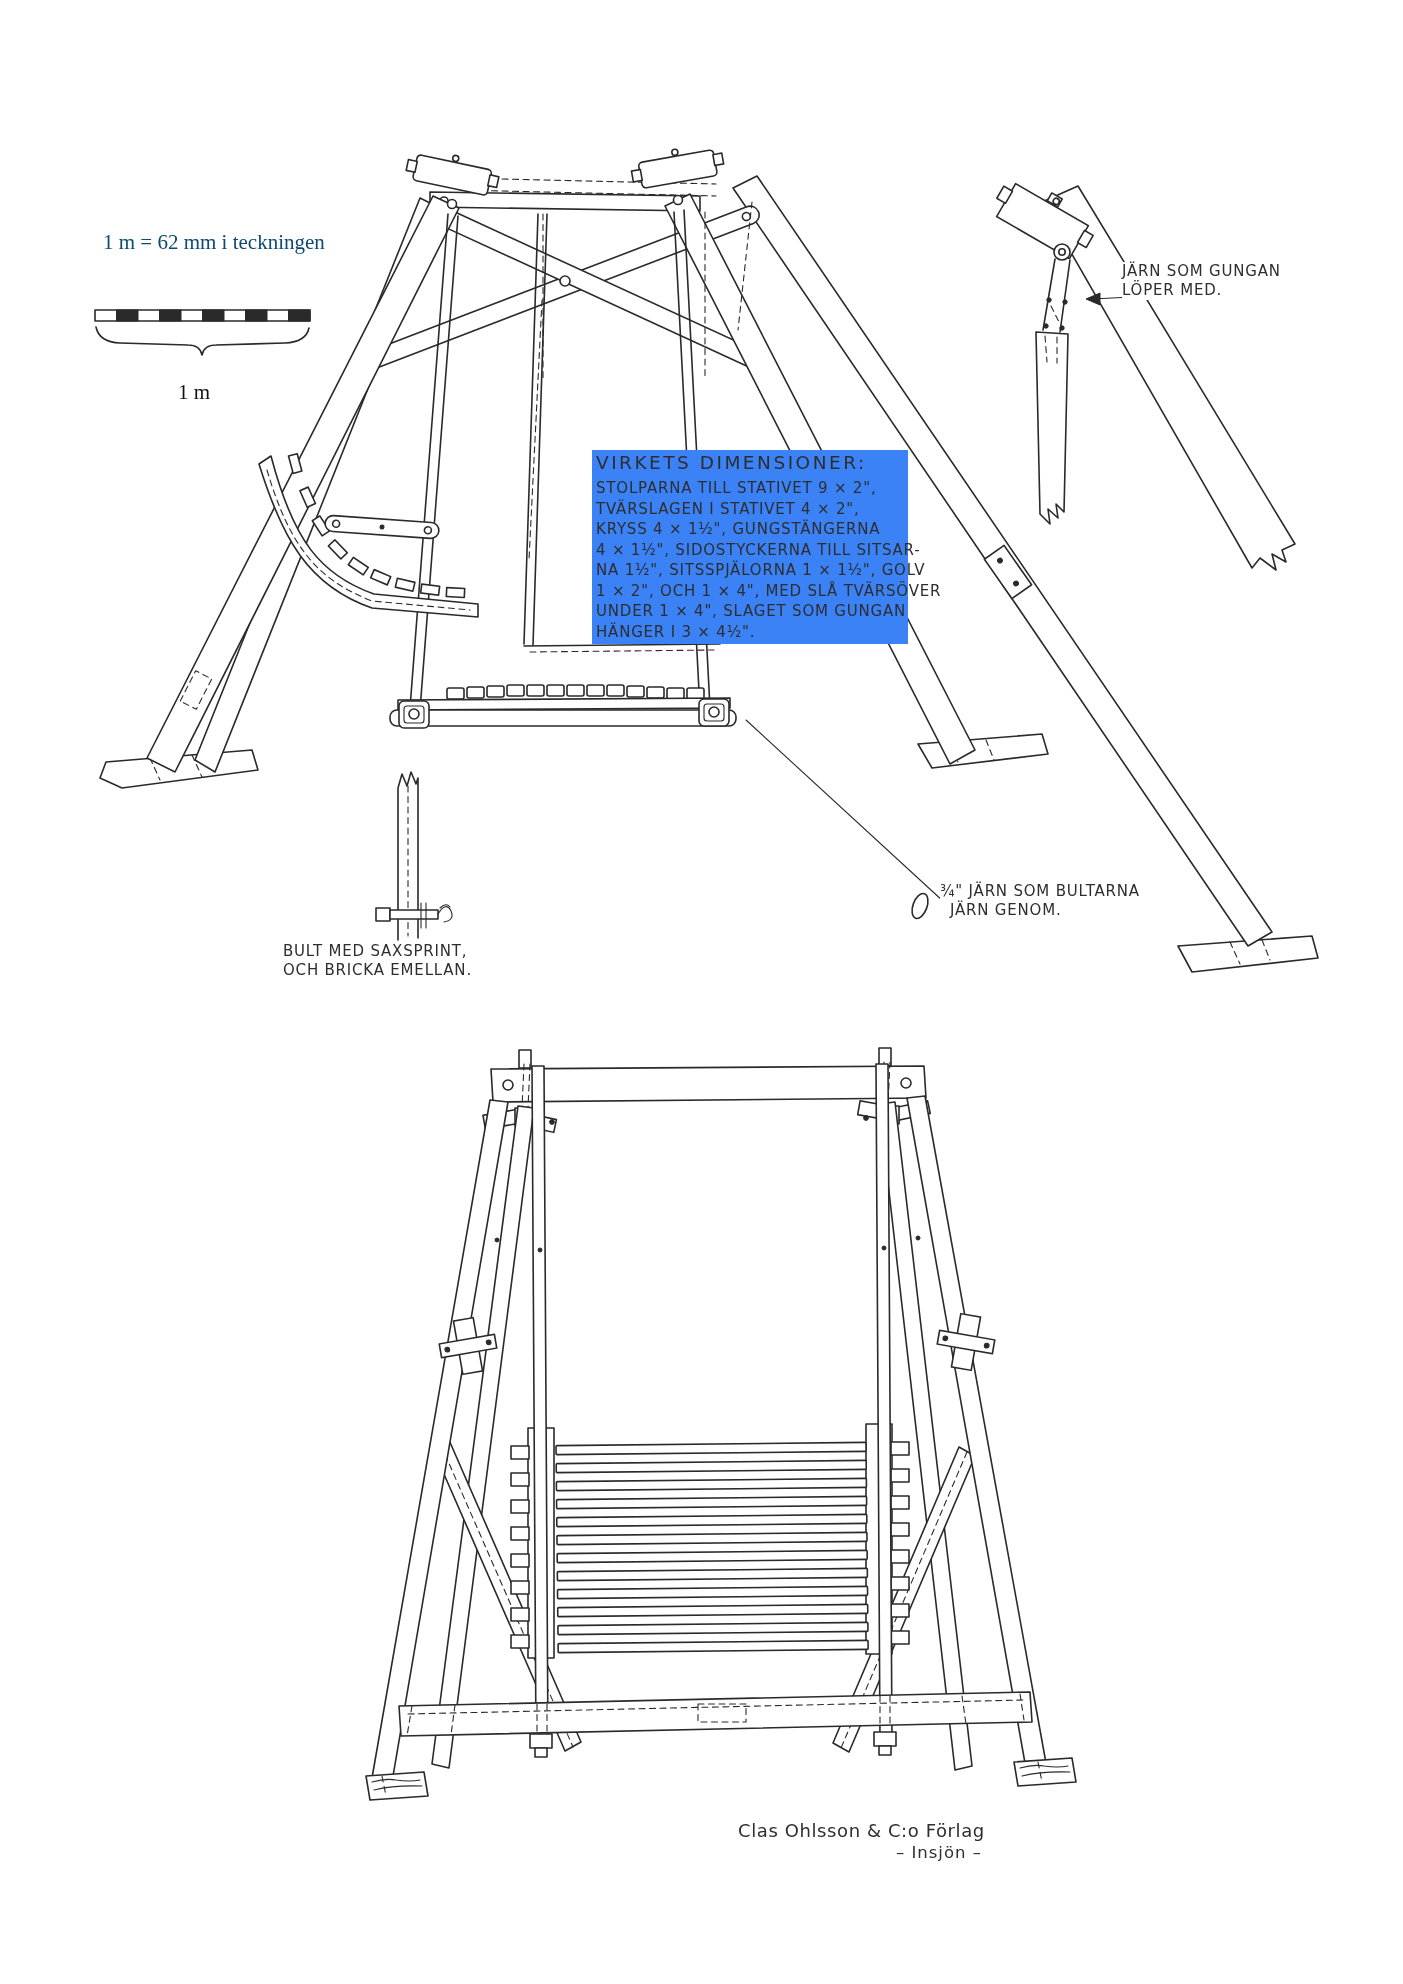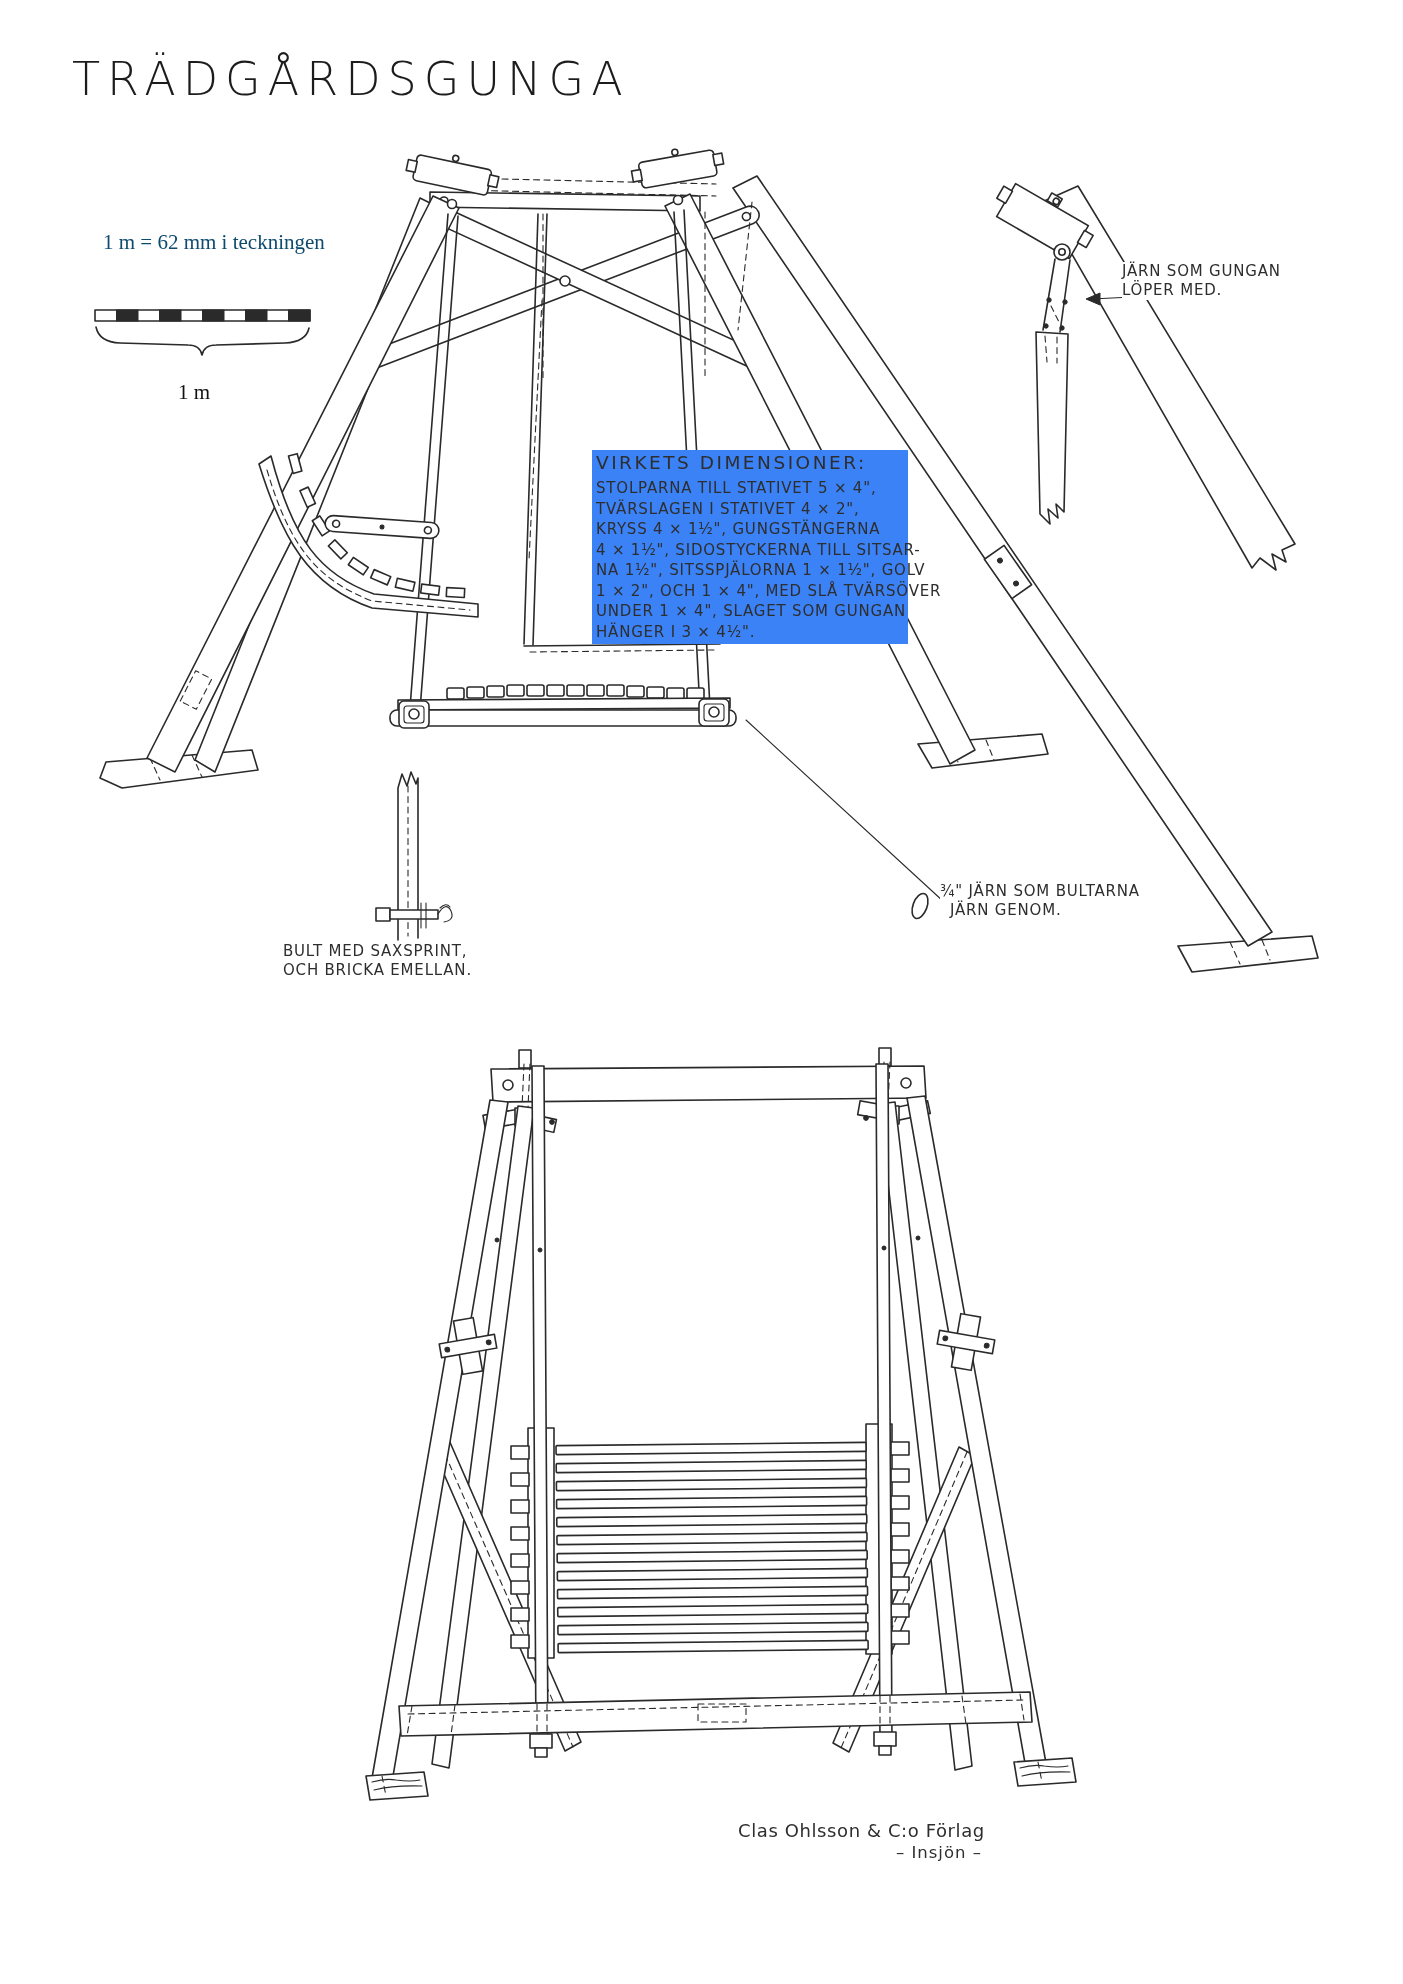--- a/index.html
+++ b/index.html
@@ -384,28 +384,27 @@
         <path class="ln thin dash" d="M382,1776 L386,1796"></path>
       </g>
       <g>
         <polygon class="fw" points="1014,1762 1072,1758 1076,1782 1018,1786"></polygon>
         <path class="ln thin" d="M1020,1768 q14,-4 24,-2 q14,2 24,0 M1022,1776 q20,-5 48,-4"></path>
         <path class="ln thin dash" d="M1038,1762 L1042,1782"></path>
       </g>
     </g>
   </svg>
 
-  <div class="abs txt-layer title">TRÄDGÅRDSGUNGA</div>
 
   <div class="abs txt-layer scale-note">1 m = 62 mm i teckningen</div>
   <div class="abs txt-layer scale-label">1 m</div>
 
   <div class="abs txt-layer hand virkets">
     <div class="vt">VIRKETS DIMENSIONER:</div>
-    <div class="vl">STOLPARNA TILL STATIVET 5 × 4",</div>
+    <div class="vl">STOLPARNA TILL STATIVET 9 × 2",</div>
     <div class="vl">TVÄRSLAGEN I STATIVET 4 × 2",</div>
     <div class="vl">KRYSS 4 × 1½",  GUNGSTÄNGERNA</div>
     <div class="vl">4 × 1½", SIDOSTYCKERNA TILL SITSAR-</div>
     <div class="vl">NA 1½",  SITSSPJÄLORNA 1 × 1½", GOLV</div>
     <div class="vl">1 × 2", OCH 1 × 4", MED SLÅ TVÄRSÖVER</div>
     <div class="vl">UNDER 1 × 4",  SLAGET SOM GUNGAN</div>
     <div class="vl">HÄNGER I  3 × 4½".</div>
   </div>
 
   <div class="abs txt-layer hand ann ann-hanger">

